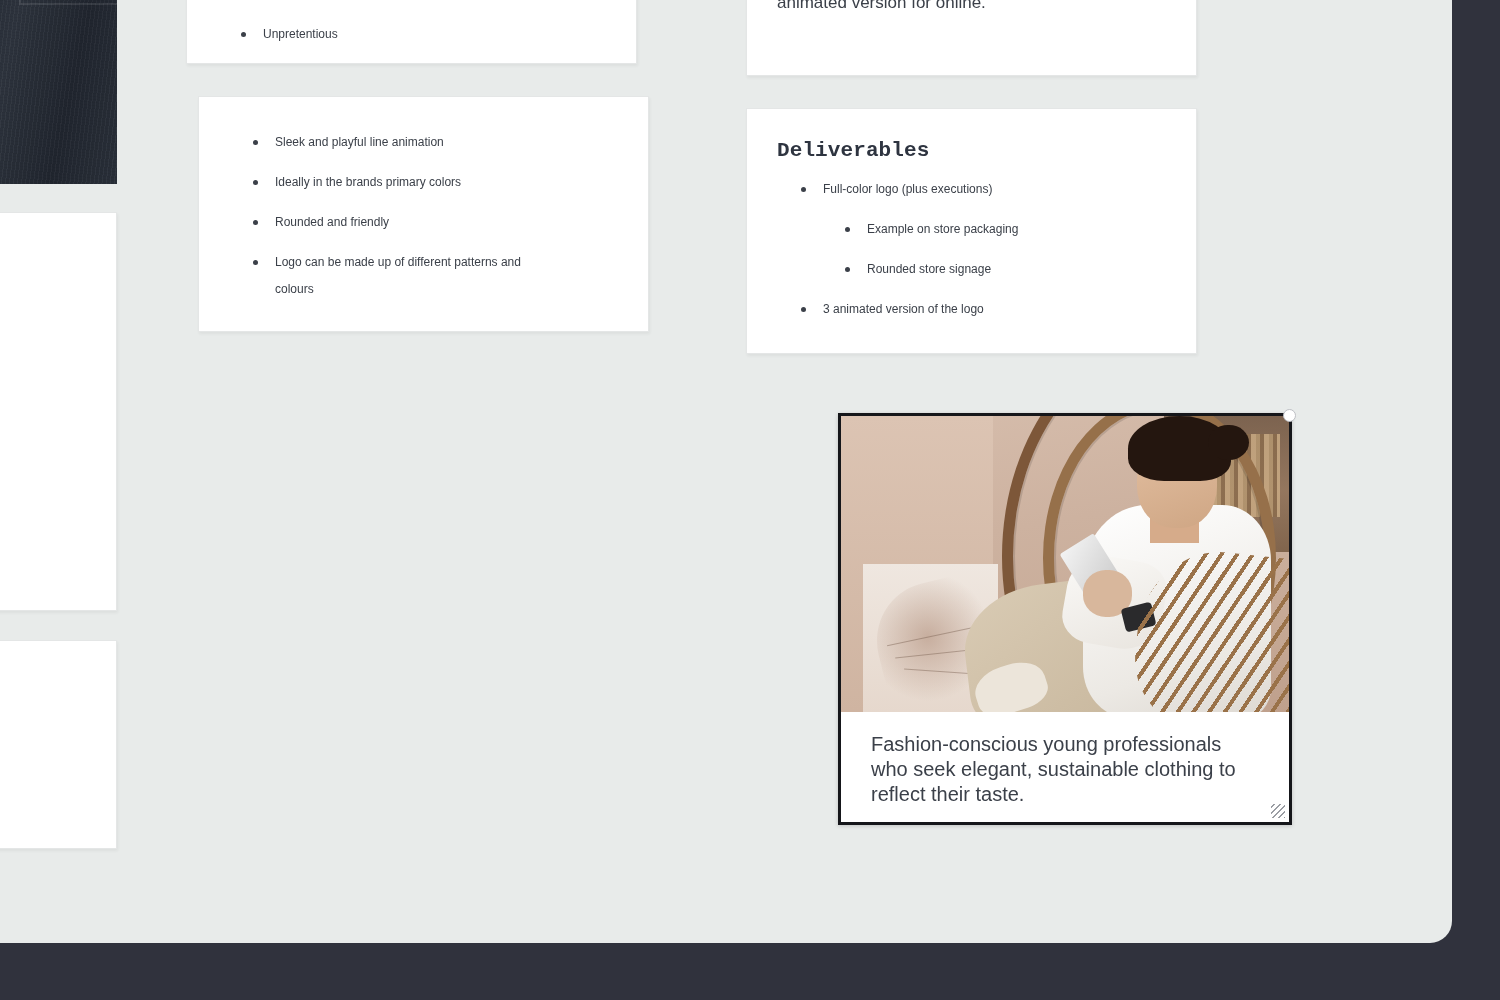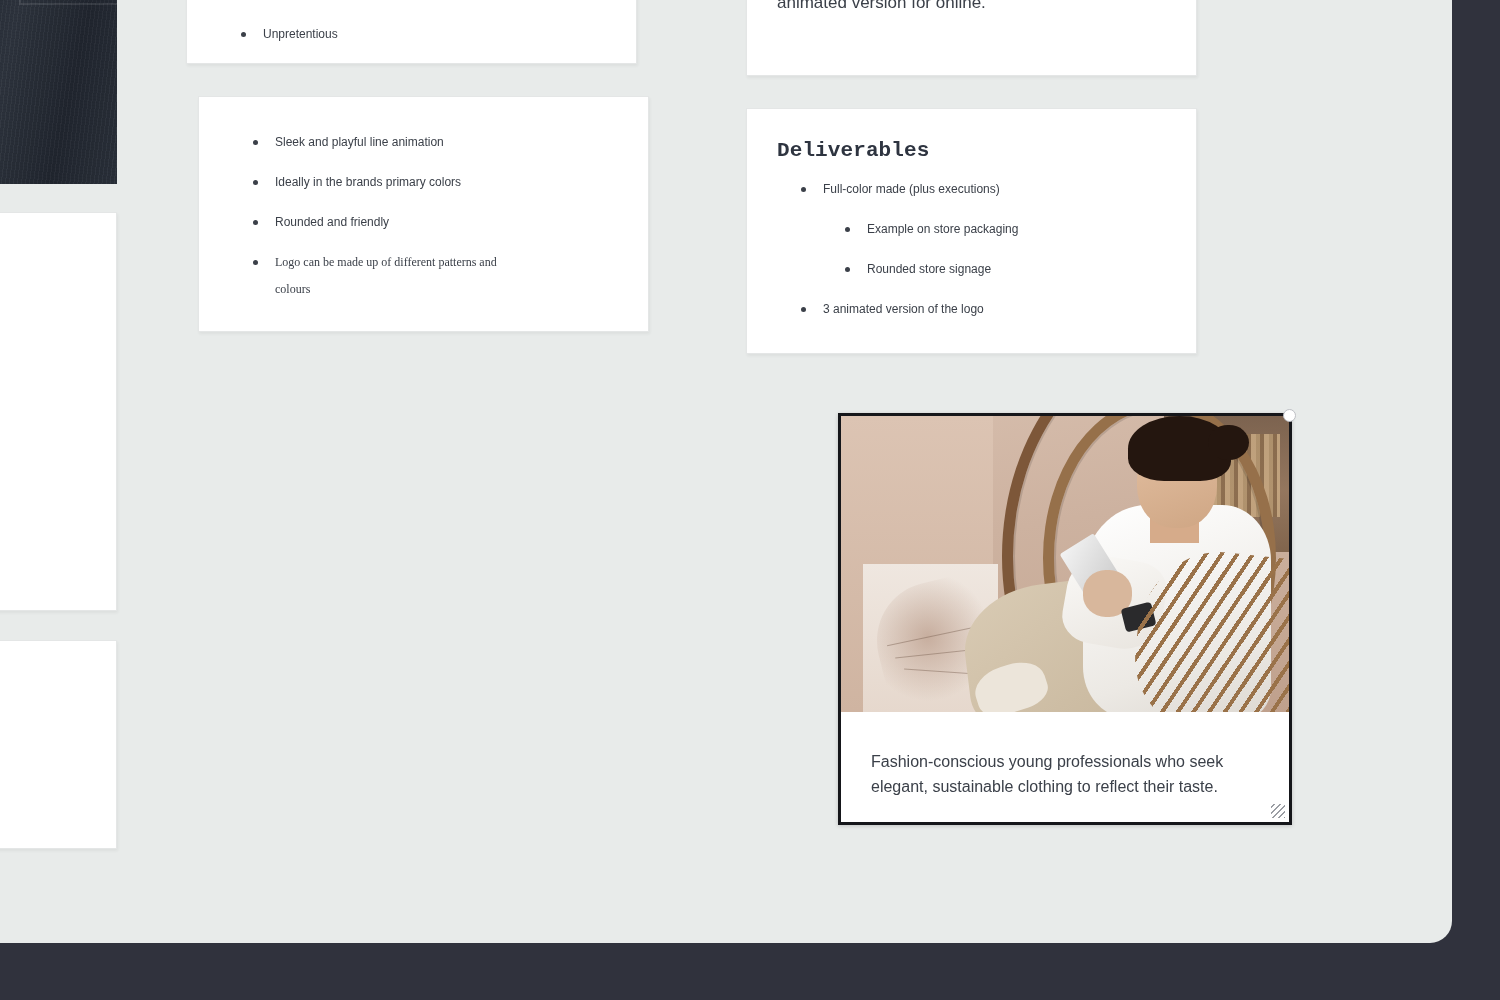--- a/index.html
+++ b/index.html
@@ -218,22 +218,22 @@
   .ph-person-bun {
     position:absolute; left:82%; top:3%; width:9%; height:12%;
     background:#24160f; border-radius:50%;
   }
   .ph-person-neck {
     position:absolute; left:69%; top:31%; width:11%; height:12%;
     background:#d6ab8a;
   }
 
   .caption {
-    padding: 37px 30px 0 30px;
-    font-size: 16px;
+    padding: 20px 30px 0 30px;
+    font-size: 20px;
     line-height: 25px;
     color: #3b4049;
   }
   .handle-dot {
     position: absolute;
     right: -7px; top: -7px;
     width: 13px; height: 13px;
     border-radius: 50%;
     background: #ffffff;
     border: 1px solid #bdbfc4;
@@ -292,41 +292,41 @@
           <span>Sleek and playful line animation</span>
         </li>
         <li>
           <span class="bullet"></span>
           <span>Ideally in the brands primary colors</span>
         </li>
         <li>
           <span class="bullet"></span>
           <span>Rounded and friendly</span>
         </li>
-        <li style="max-width:300px;font-family:Liberation Serif, serif;">
+        <li style="max-width:300px;">
           <span class="bullet"></span>
           <span>Logo can be made up of different patterns and colours</span>
         </li>
       </ul>
     </div>
   </div>
 
   <div class="card" id="right-card-1">
     <div class="card-inner" style="padding-top:56px;">
       <div class="para" style="max-width:352px;">static version for store collateral and an animated version for online.</div>
     </div>
   </div>
 
   <div class="card" id="right-card-2">
     <div class="card-inner" style="padding-top:30px;">
       <div class="heading-serif">Deliverables</div>
       <ul class="bl">
         <li>
           <span class="bullet"></span>
-          <span>Full-color made (plus executions)</span>
+          <span>Full-color logo (plus executions)</span>
           <ul class="bl">
             <li>
               <span class="bullet"></span>
               <span>Example on store packaging</span>
             </li>
             <li>
               <span class="bullet"></span>
               <span>Rounded store signage</span>
             </li>
           </ul>

